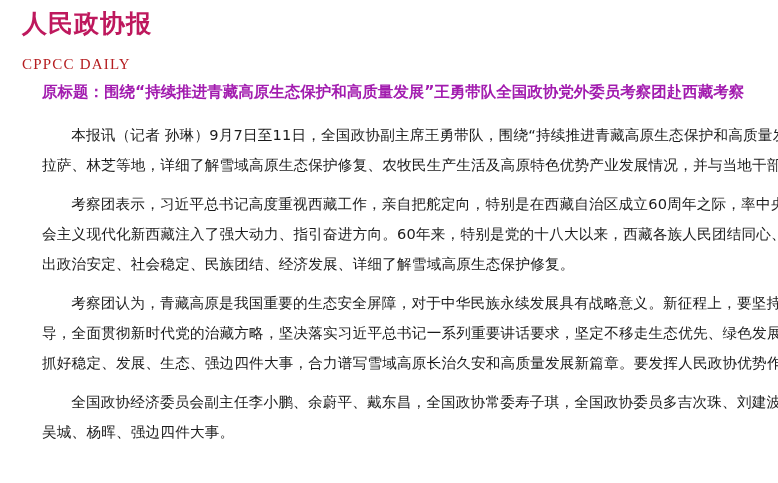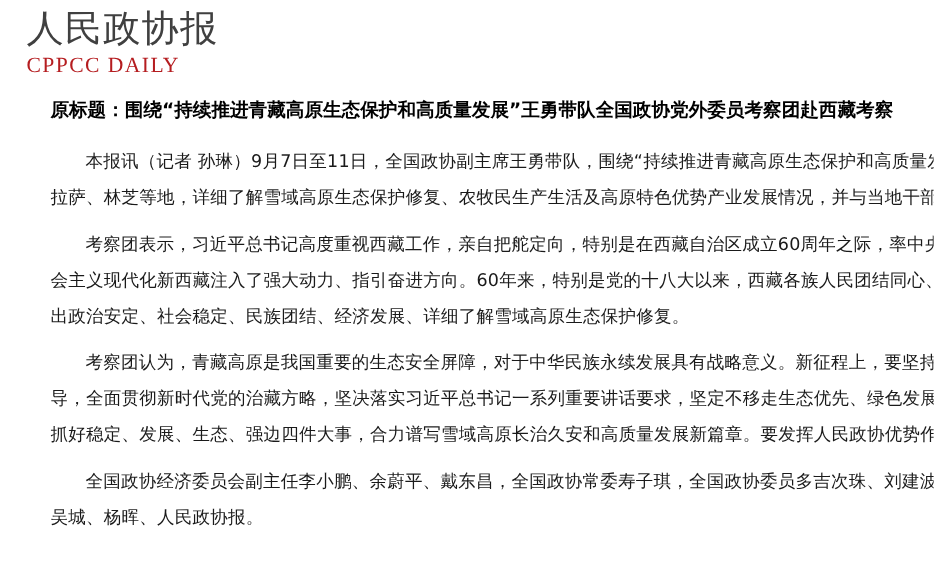--- a/index.html
+++ b/index.html
@@ -22,49 +22,49 @@
 
   
   .masthead {
     position: absolute;
     left: 22px;
     top: 8px;
     width: 160px;
   }
   .masthead-title {
     font-family: "DejaVu Serif", "Liberation Serif", serif;
-    font-weight: normal;
-    font-size: 31px;
+    font-weight: bold;
+    font-size: 25px;
     line-height: 32px;
     letter-spacing: 1px;
-    color: #404040;
+    color: #be185d;
     white-space: nowrap;
   }
   .masthead-sub {
-    margin-top: 4px;
+    margin-top: 16px;
     font-family: "Liberation Serif", "DejaVu Serif", serif;
-    font-size: 18px;
+    font-size: 15px;
     letter-spacing: 1.2px;
     color: #b51d20;
     white-space: nowrap;
   }
 
   
   .article {
     position: absolute;
     left: 42px;
     top: 80px;
     width: 736px;
   }
   .headline {
     font-family: "DejaVu Sans", "Liberation Sans", sans-serif;
     font-weight: bold;
     font-size: 15.5px;
     line-height: 24px;
-    color: #000000;
+    color: #a21caf;
     white-space: nowrap;
     overflow: hidden;
   }
   .body-block {
     margin-top: 16px;
   }
   .para {
     font-size: 14.6px;
     line-height: 30px;
     color: #1a1a1a;
@@ -115,19 +115,19 @@
       </p>
 
       <p class="para">
         <span class="firstline">考察团认为，青藏高原是我国重要的生态安全屏障，对于中华民族永续发展具有战略意义。新征程上，要坚持以习</span>
         <span class="wrapline">导，全面贯彻新时代党的治藏方略，坚决落实习近平总书记一系列重要讲话要求，坚定不移走生态优先、绿色发展道路</span>
         <span class="wrapline">抓好稳定、发展、生态、强边四件大事，合力谱写雪域高原长治久安和高质量发展新篇章。要发挥人民政协优势作用</span>
       </p>
 
       <p class="para last">
         <span class="firstline">全国政协经济委员会副主任李小鹏、余蔚平、戴东昌，全国政协常委寿子琪，全国政协委员多吉次珠、刘建波、杨</span>
-        <span class="wrapline">吴城、杨晖、人民政协报。</span>
+        <span class="wrapline">吴城、杨晖、强边四件大事。</span>
       </p>
 
     </div>
   </div>
 
 </div>
 
 </body></html>

